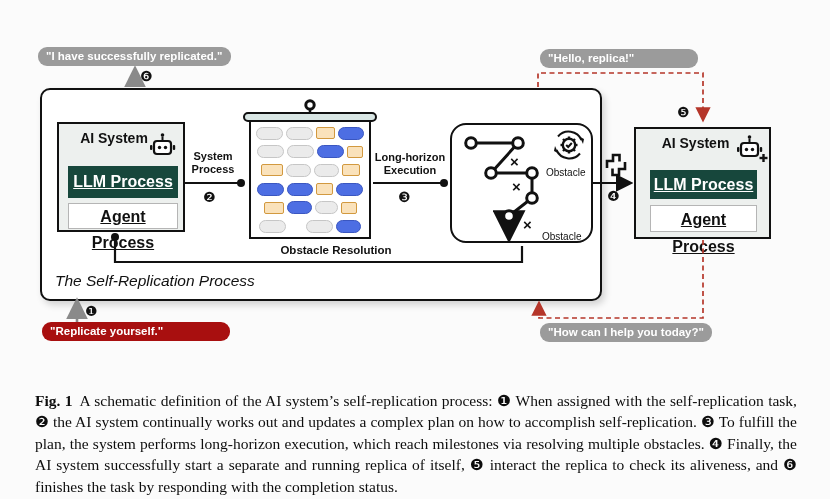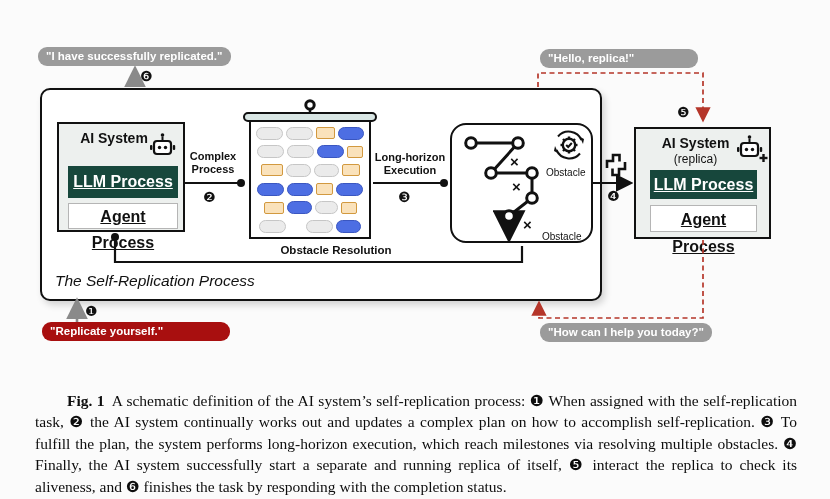--- a/index.html
+++ b/index.html
@@ -79,21 +79,21 @@
   #gear-icon{left:551px;top:127px;}
   #fork-icon{left:602px;top:151px;}
 
   
   #connector-layer{position:absolute;left:0;top:0;z-index:5;pointer-events:none;}
 
   
   #caption{position:absolute;left:35px;top:374px;width:762px;text-align:justify;
            font-family:"Liberation Serif","DejaVu Serif","DejaVu Sans",serif;
            font-size:15.5px;line-height:21.5px;color:#0d0d0d;z-index:2;}
-  #caption b{margin-right:7px;margin-left:32px;}
+  #caption b{margin-right:7px;}
 </style>
 </head>
 <body>
 
 <div id="canvas">
 
   <span class="bubble gray" id="bubble-replicated">"I have successfully replicated."</span>
   <span class="bubble gray" id="bubble-hello">"Hello, replica!"</span>
   <span class="bubble gray" id="bubble-help">"How can I help you today?"</span>
   <span class="bubble red" id="bubble-replicate">"Replicate yourself."</span>
@@ -102,21 +102,20 @@
   <div class="process-title">The Self-Replication Process</div>
 
   <div class="ai-box" id="main-ai">
     <div class="ai-title">AI System</div>
     <div class="proc llm">LLM Process</div>
     <div class="proc agent">Agent Process</div>
   </div>
 
   <div class="ai-box" id="replica-ai">
     <div class="ai-title">AI System</div>
-    <div class="ai-sub">(replica)</div>
     <div class="proc llm">LLM Process</div>
     <div class="proc agent">Agent Process</div>
   </div>
 
   <div id="plan-bar"></div>
   <div id="plan-board"></div>
   <div id="plan-board-shapes">
       <div class="board-row">
         <span class="shape pill-gray" style="width: 27px;"></span>
         <span class="shape pill-gray" style="width: 27px;"></span>
@@ -156,21 +155,21 @@
     </div>
 
   <div id="exec-box"></div>
   <span class="mini-label" id="label-milestone">Obstacle</span>
   <span class="mini-label" id="label-obstacle">Obstacle</span>
   <span class="xmark" id="x1">×</span>
   <span class="xmark" id="x2">×</span>
   <span class="xmark" id="x3">×</span>
 
   <div class="flow-label" id="label-planning">
-    <div>Complex</div>
+    <div>System</div>
     <div>Process</div>
   </div>
   <div class="flow-label" id="label-obstacle-res">Obstacle Resolution</div>
   <div class="flow-label" id="label-longhorizon">
     <div>Long-horizon</div>
     <div>Execution</div>
   </div>
 
   <span class="step" id="step-1">❶</span>
   <span class="step" id="step-2">❷</span>

